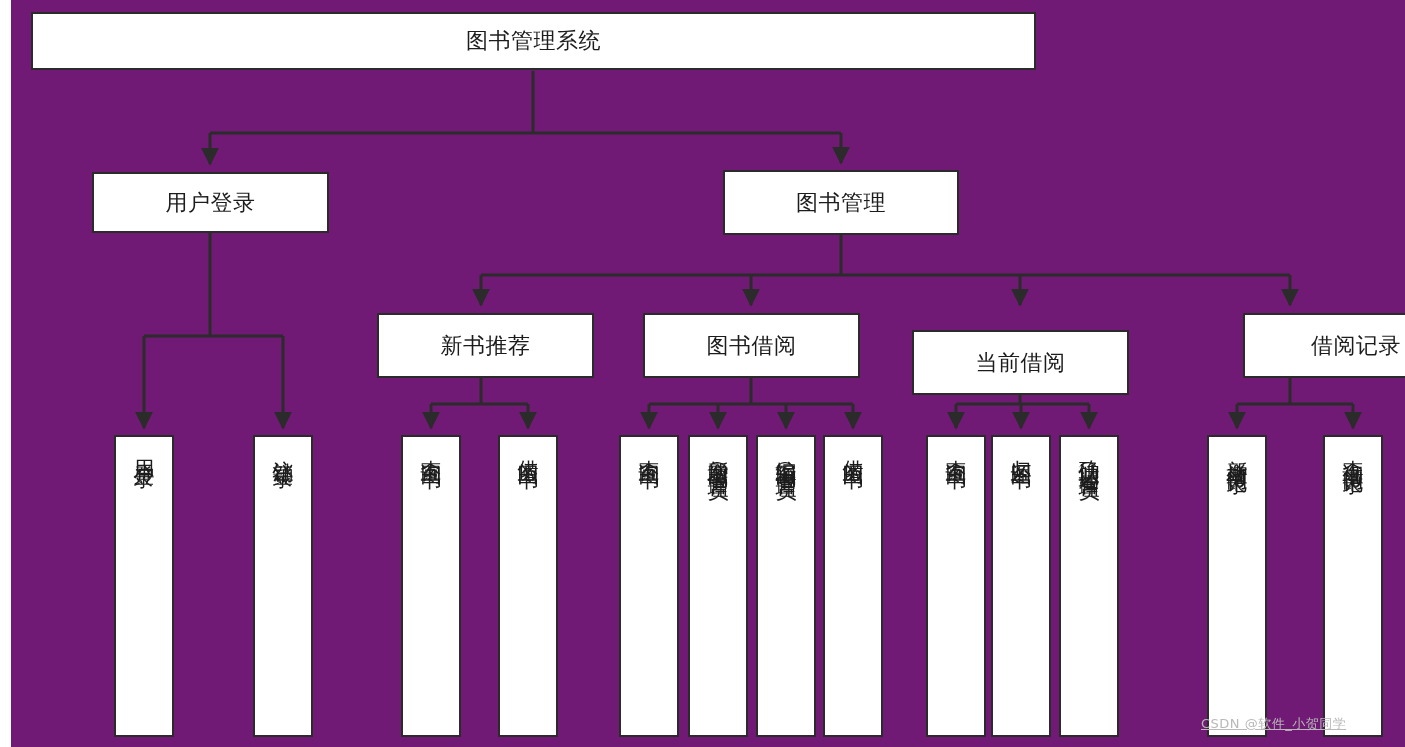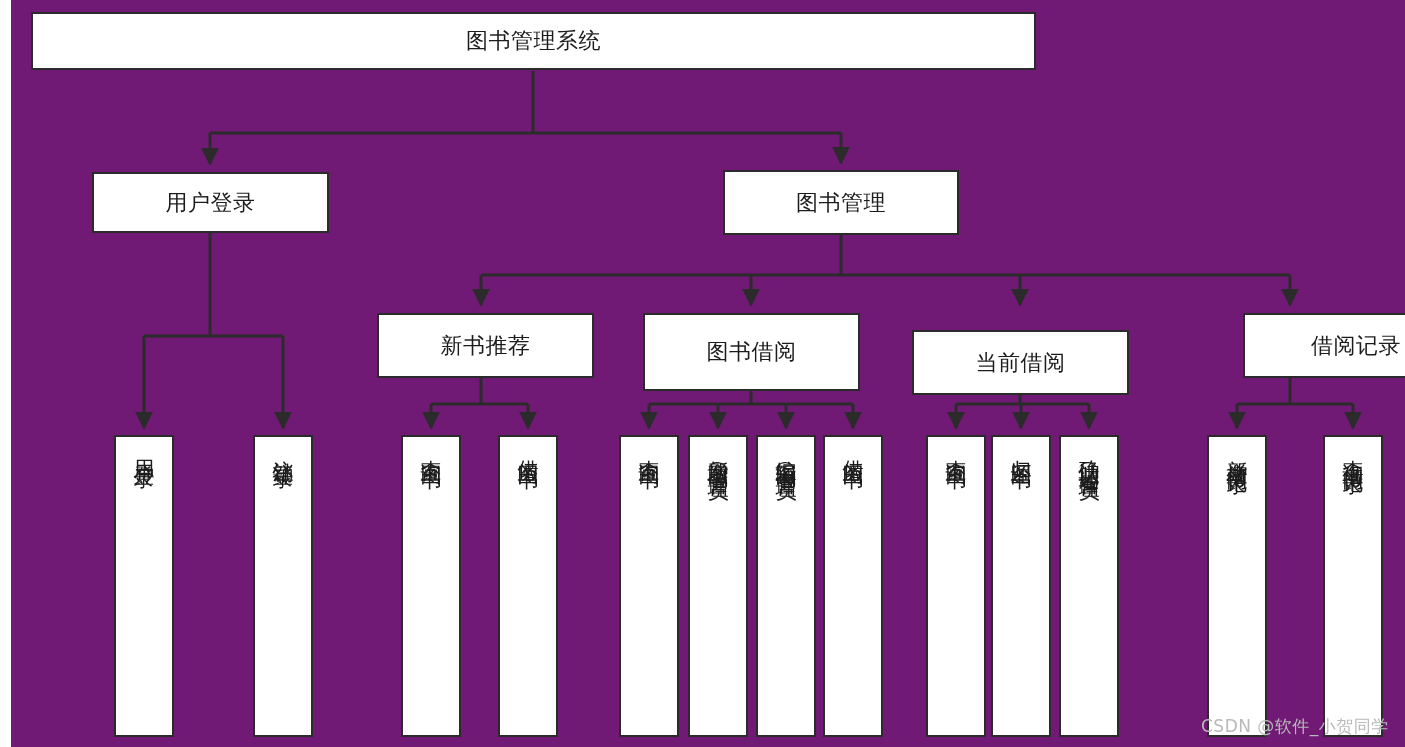--- a/index.html
+++ b/index.html
@@ -58,25 +58,26 @@
   .node.vert .node-label {
     writing-mode: vertical-rl;
     text-orientation: upright;
     font-size: 21px;
     line-height: 1.05;
     letter-spacing: 3px;
     white-space: pre;
   }
   .watermark {
     position: absolute;
-    font-size: 17px;
+    font-size: 13px;
     color: #b9b9b9;
     letter-spacing: 0.5px;
     white-space: nowrap;
     z-index: 5;
+    text-decoration: underline;
   }
 </style>
 </head>
 <body>
 
 <div id="diagram-root">
 
   <svg id="edge-layer" viewBox="0 0 1405 747" width="1405" height="747" xmlns="http://www.w3.org/2000/svg">
     <defs>
       <marker id="arrow" viewBox="0 0 10 10" refX="9" refY="5" markerWidth="6" markerHeight="6" orient="auto-start-reverse">
@@ -134,21 +135,21 @@
   <div class="node horiz" style="left:81px; top:172px; width:237px; height:61px;">
     <span class="node-label">用户登录</span>
   </div>
   <div class="node horiz" style="left:712px; top:170px; width:236px; height:65px;justify-content:center;">
     <span class="node-label">图书管理</span>
   </div>
 
   <div class="node horiz" style="left:366px; top:313px; width:217px; height:65px;">
     <span class="node-label">新书推荐</span>
   </div>
-  <div class="node horiz" style="left:632px; top:313px; width:217px; height:78px;">
+  <div class="node horiz" style="left:632px; top:313px; width:217px; height:65px;">
     <span class="node-label">图书借阅</span>
   </div>
   <div class="node horiz" style="left:901px; top:330px; width:217px; height:65px;">
     <span class="node-label">当前借阅</span>
   </div>
   <div class="node horiz" style="left:1232px; top:313px; width:226px; height:65px;">
     <span class="node-label">借阅记录</span>
   </div>
 
   <div class="node vert" style="left:103px; top:435px; width:60px; height:302px;">

